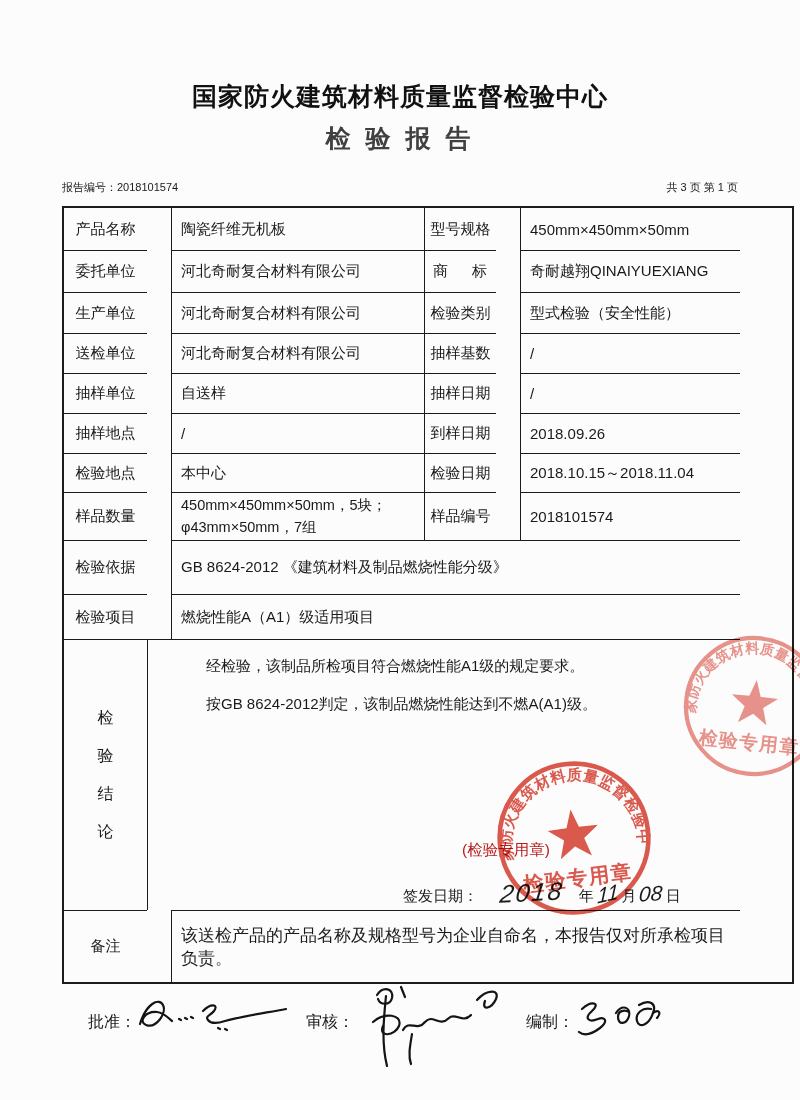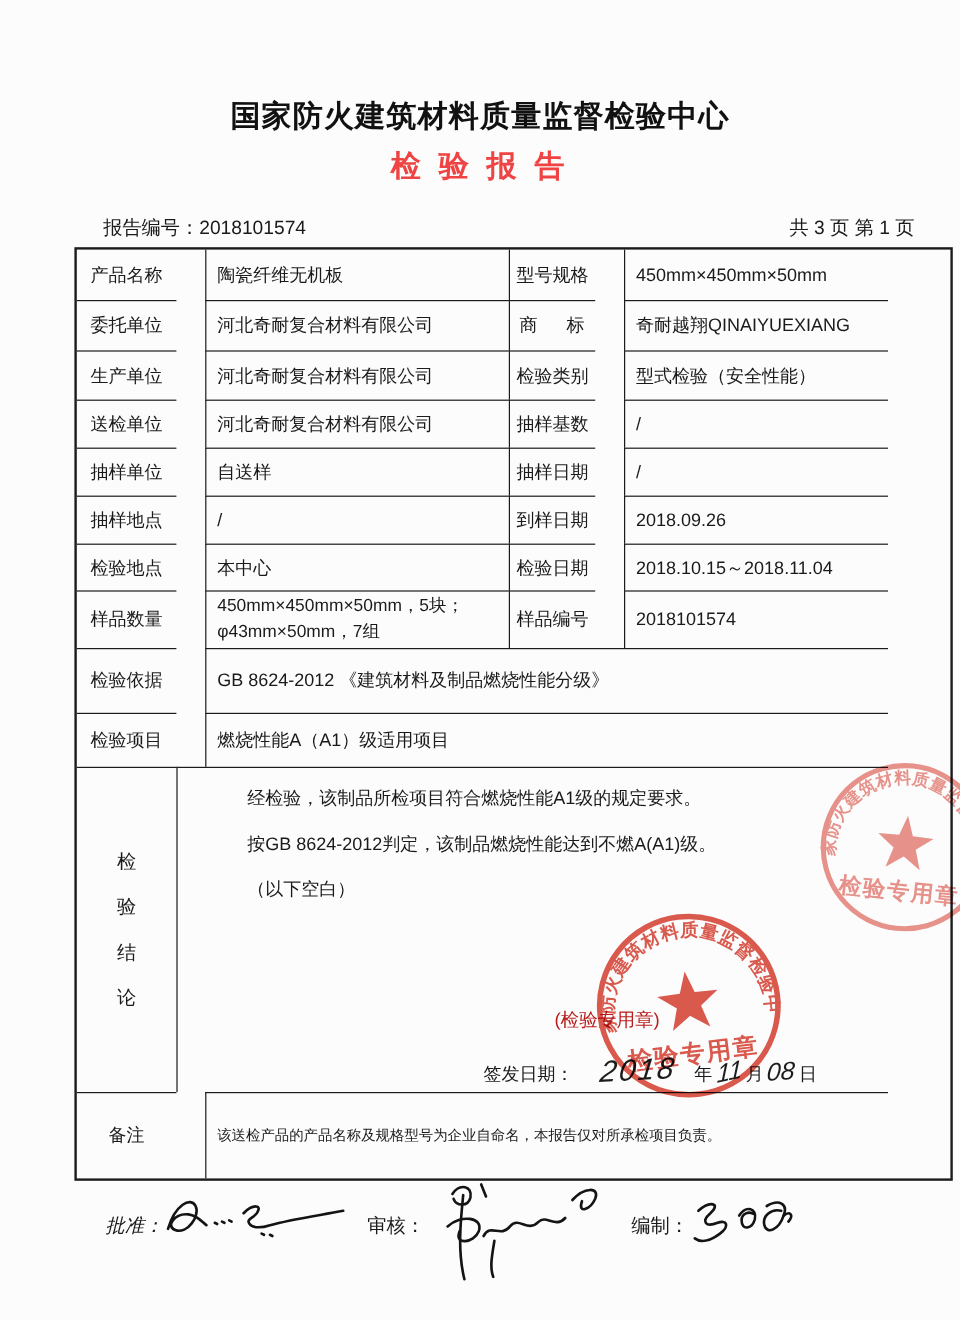--- a/index.html
+++ b/index.html
@@ -12,27 +12,26 @@
     color:#1a1a1a;
   }
   .doc-title{
     position:absolute;top:80px;left:0;width:800px;
     text-align:center;font-size:25px;font-weight:bold;letter-spacing:1px;
     color:#111;
   }
   .doc-subtitle{
     position:absolute;top:122px;left:0;width:800px;
     text-align:center;font-size:25px;font-weight:bold;letter-spacing:4px;
-    color:#ef4444;
+    color:#404040;
   }
   .meta-row{
     position:absolute;top:180px;left:62px;width:676px;
     display:flex;justify-content:space-between;align-items:flex-end;
-    font-size:16px;
-    margin-left:24px;
+    font-size:11px;
   }
   .report-table{
     position:absolute;left:62px;top:206px;width:732px;
     display:grid;
     grid-template-columns:83px 277px 72px 244px;
     grid-template-rows:42px 42px 41px 40px 40px 40px 39px 48px 54px 45px 271px 72px;
     border:2px solid #1b1b1b;
     box-sizing:border-box;
     font-size:15px;
   }
@@ -46,21 +45,21 @@
   .cell.fc{border-left:none;}
   .cell.fr{border-top:none;}
   .cell.lbl{justify-content:center;text-align:center;}
   .cell.val{padding-left:9px;padding-right:6px;margin-left:24px;}
   .cell.spread{letter-spacing:24px;padding-left:8px;justify-content:flex-start;white-space:nowrap;}
   .cell.wrap{line-height:1.5;font-size:14.5px;}
   .span3{grid-column:span 3;}
   .concl-lbl{flex-direction:column;justify-content:center;gap:17px;font-size:16px;}
   .concl-val{display:block;padding:16px 18px 0 58px;}
   .concl-val p{margin:0 0 18px 0;line-height:20px;font-size:15px;}
-  .remark-val{font-size:12px;padding-left:12px;}
+  .remark-val{font-size:17px;padding-left:12px;}
   
   .stamp{position:absolute;mix-blend-mode:multiply;pointer-events:none;}
   .stamp-main{left:492px;top:756px;width:164px;height:164px;opacity:.84;transform:rotate(-7deg);}
   .stamp-edge{left:679px;top:631px;width:150px;height:150px;opacity:.55;transform:rotate(6deg);}
   .stamp-note{
     position:absolute;left:462px;top:840px;font-size:15.5px;color:#b91c1c;
   }
   .issue-line{
     position:absolute;left:403px;top:878px;height:32px;
     display:flex;align-items:baseline;font-size:15px;
@@ -139,21 +138,20 @@
 
   <div class="cell lbl fc concl-lbl">
     <span>检</span>
     <span>验</span>
     <span>结</span>
     <span>论</span>
   </div>
   <div class="cell span3 concl-val">
     <p>经检验，该制品所检项目符合燃烧性能A1级的规定要求。</p>
     <p>按GB 8624-2012判定，该制品燃烧性能达到不燃A(A1)级。</p>
-    <p>（以下空白）</p>
   </div>
 
   <div class="cell lbl fc">备注</div>
   <div class="cell val span3 remark-val">该送检产品的产品名称及规格型号为企业自命名，本报告仅对所承检项目负责。</div>
 </div>
 
 <div class="stamp-note">(检验专用章)</div>
 <div class="issue-line">
   <span>签发日期：</span>
   <span class="gap1"></span>
@@ -178,21 +176,21 @@
 <svg class="stamp stamp-edge" viewBox="0 0 160 160">
   <circle cx="80" cy="80" r="72.5" fill="none" stroke="#d63a2c" stroke-width="4.5"></circle>
   <path id="arcB" d="M 20,101 A 62,62 0 1 1 140,101" fill="none"></path>
   <text fill="#d63a2c" font-size="14.8" font-weight="bold" letter-spacing="0.4" font-family="'Liberation Sans','DejaVu Sans',sans-serif">
     <textPath href="#arcB" startOffset="50%" text-anchor="middle">国家防火建筑材料质量监督检验中心</textPath>
   </text>
   <polygon fill="#d63a2c" points="80,52 86.1,69.6 104.7,70 89.9,81.2 95.3,99 80,88.4 64.7,99 70.1,81.2 55.3,70 73.9,69.6"></polygon>
   <text x="79" y="126" text-anchor="middle" fill="#d63a2c" font-size="20" font-weight="bold" letter-spacing="1.5" font-family="'Liberation Sans','DejaVu Sans',sans-serif">检验专用章</text>
 </svg>
 
-<div class="sig-label" style="left:88px;top:1012px;font-style:italic;">批准：</div>
+<div class="sig-label" style="left:88px;top:1012px;">批准：</div>
 <div class="sig-label" style="left:306px;top:1012px;">审核：</div>
 <div class="sig-label" style="left:526px;top:1012px;">编制：</div>
 
 <svg class="sig-svg" style="left:132px;top:992px;" width="160" height="50" viewBox="0 0 160 50">
   <path d="M8,32 C14,12 27,5 31,13 C35,21 24,37 14,33 C6,30 13,19 25,20 C33,21 37,27 40,29"></path>
   <path d="M47,27 l2,1 M53,26 l2,1 M59,25 l2,1"></path>
   <path d="M71,19 C79,11 87,12 82,19 C78,24 73,24 76,28 C79,32 87,31 93,29 C111,24 133,21 154,17"></path>
   <path d="M86,36 l2,1 M93,37 l2,1"></path>
 </svg>
 

